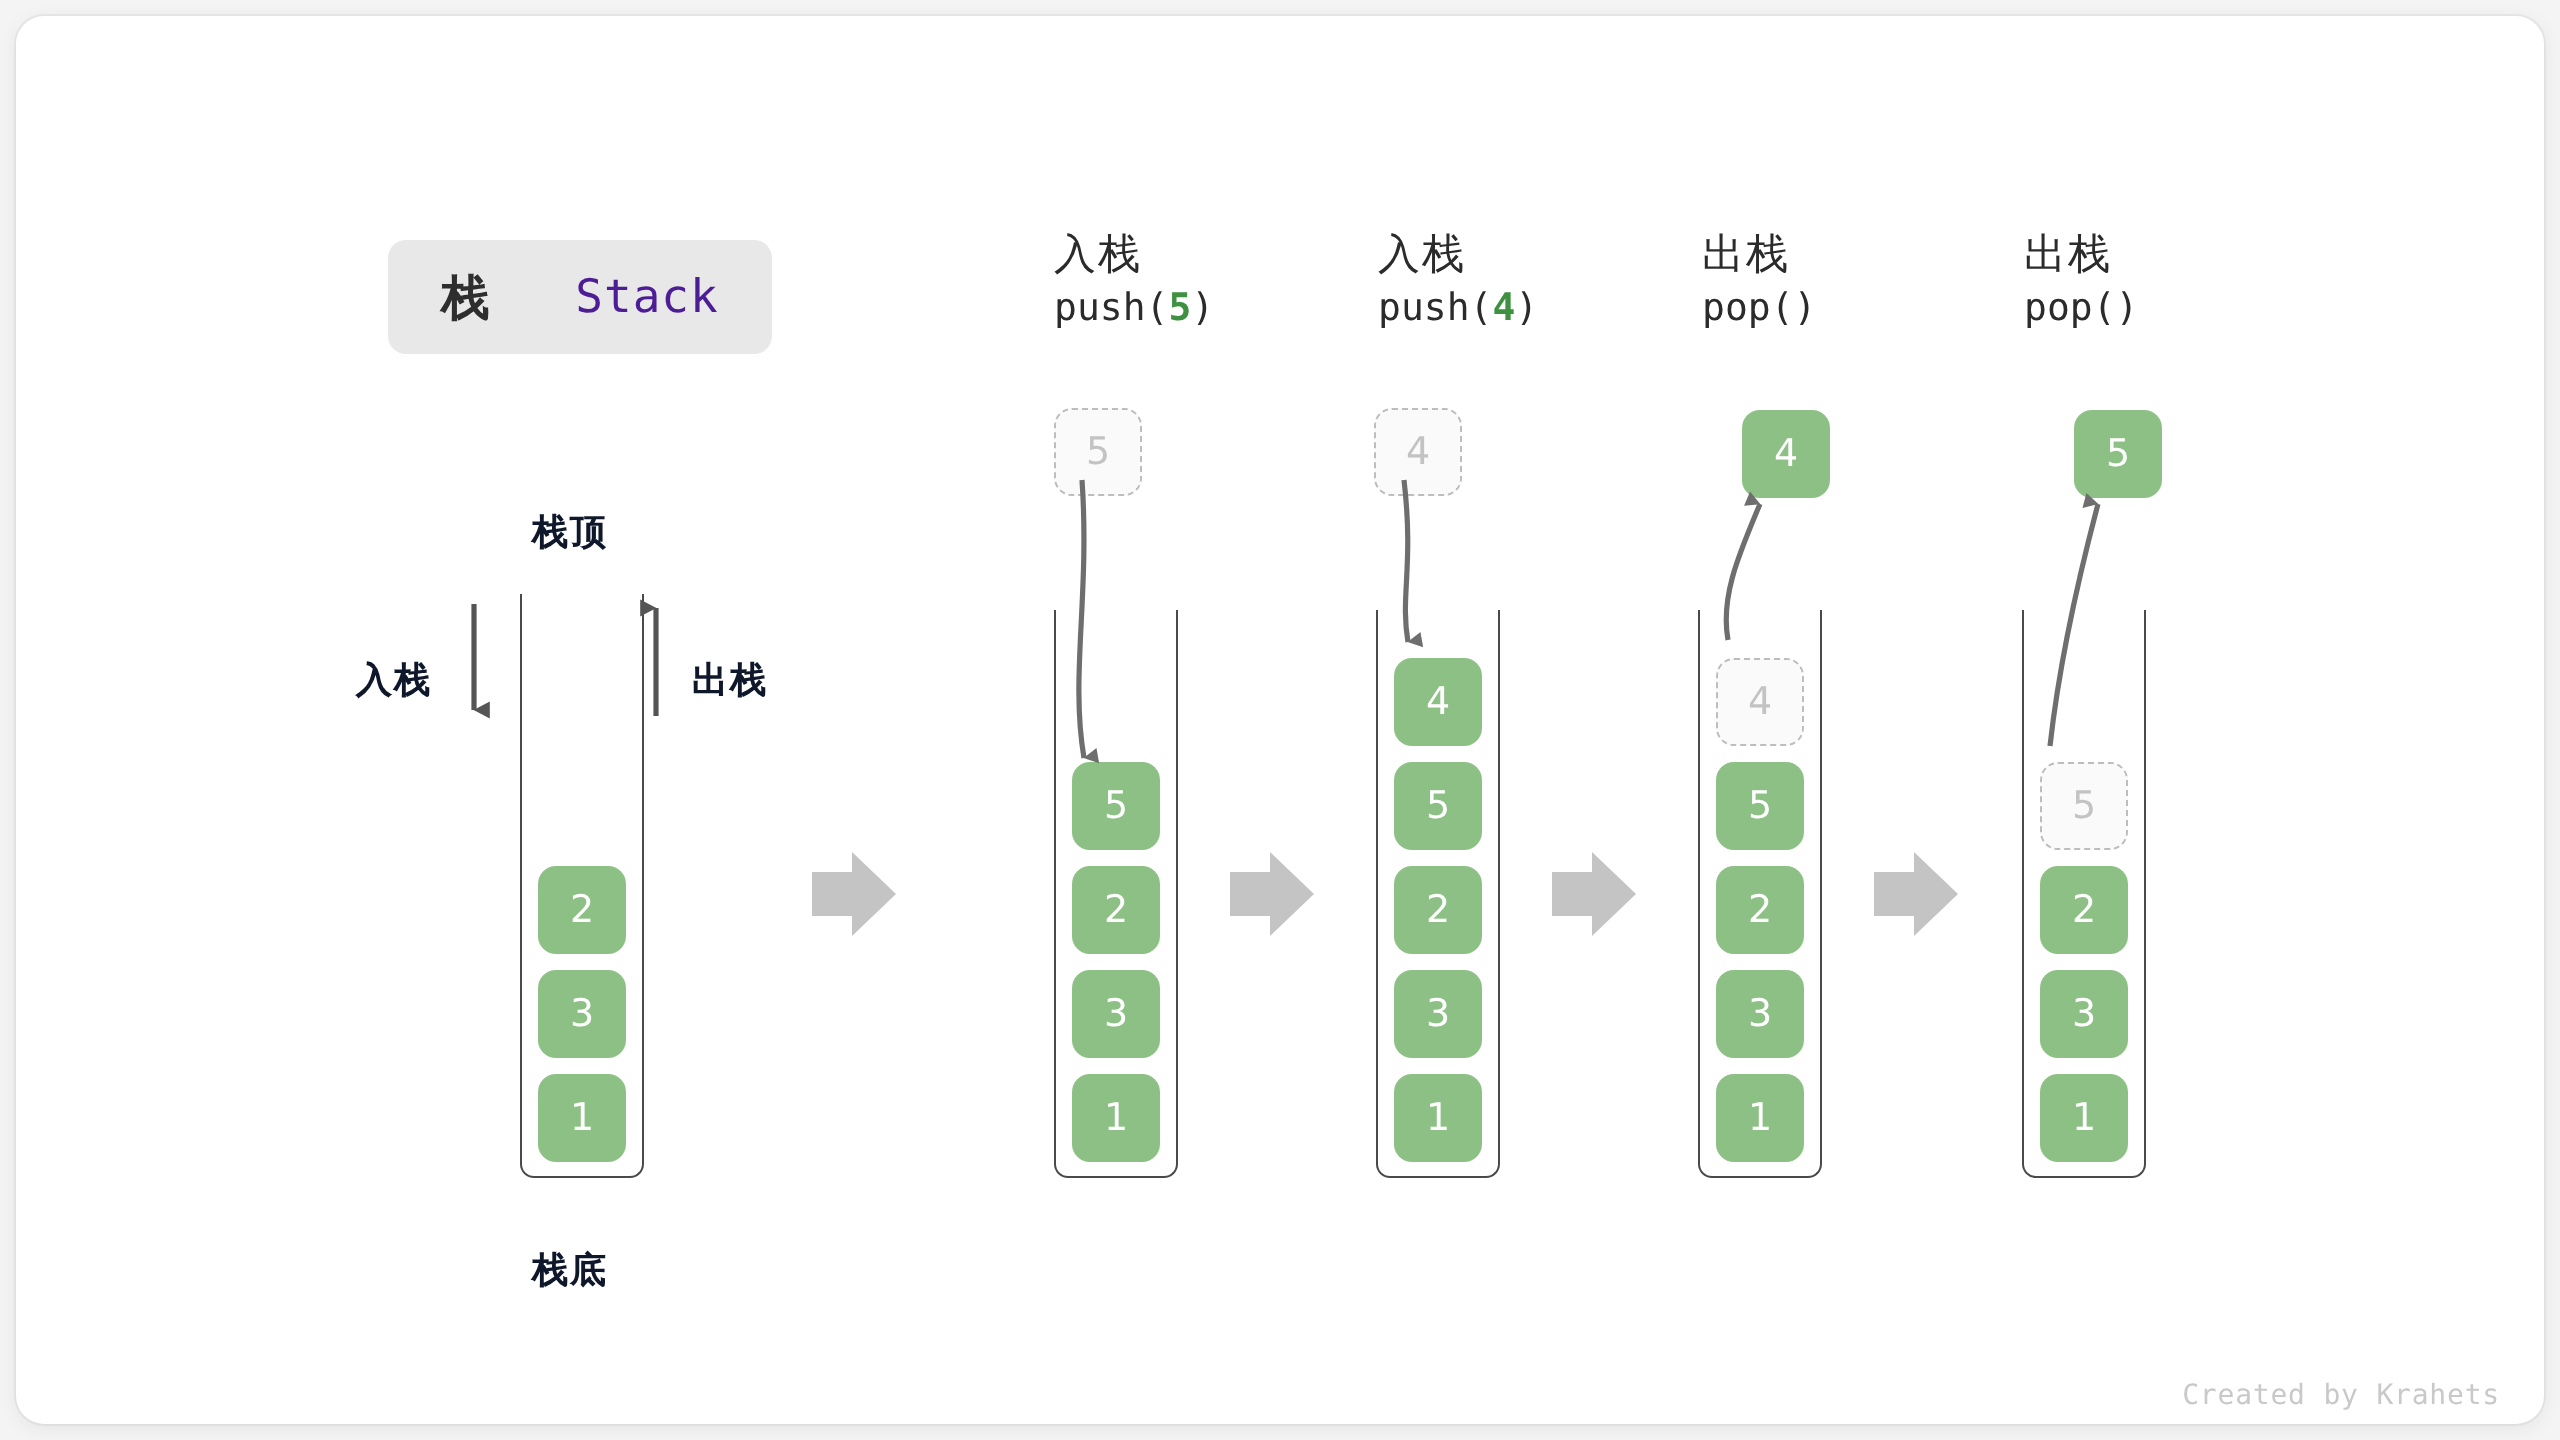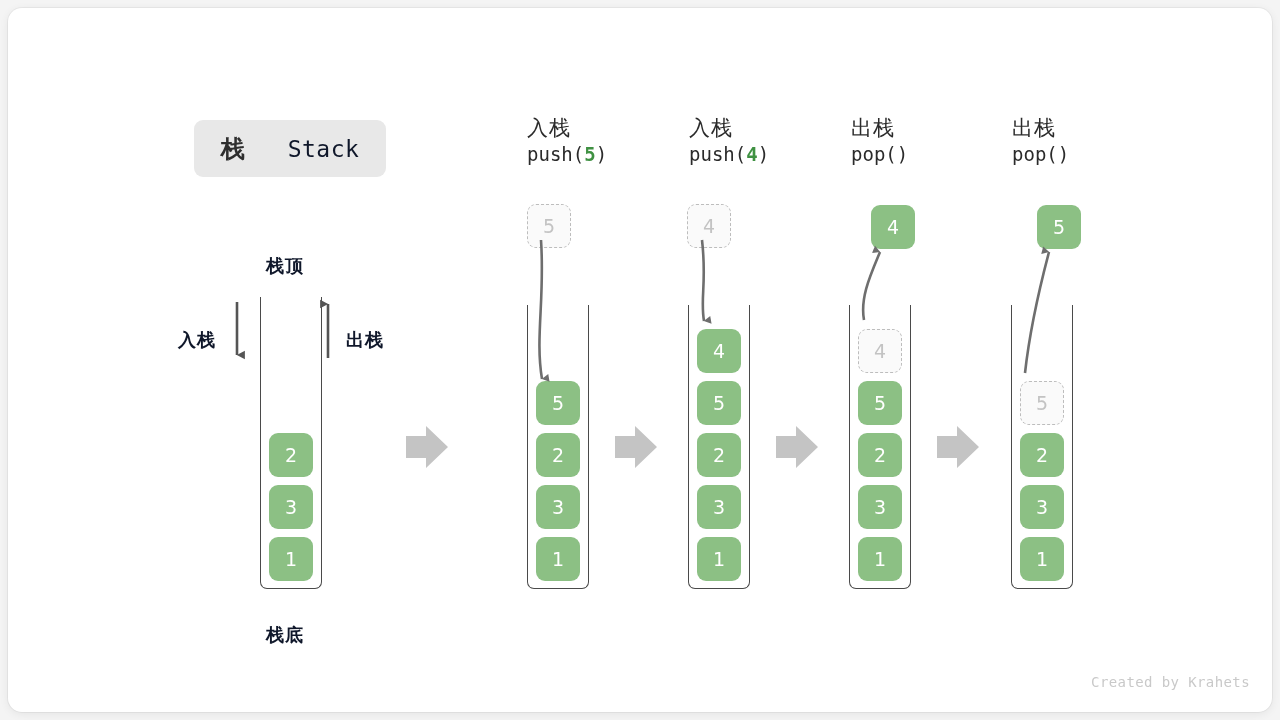--- a/index.html
+++ b/index.html
@@ -47,21 +47,21 @@
   }
   #title-badge .cn {
     font-size: 24px;
     font-weight: bold;
     color: #2e2e2e;
     letter-spacing: 1px;
   }
   #title-badge .en {
     font-family: "DejaVu Sans Mono", "Liberation Mono", monospace;
     font-size: 23px;
-    color: #0f172a;
+    color: #4c1d95;
     letter-spacing: 0.5px;
     margin-left: 32px;
   }
 
   
   .cn-bold {
     position: absolute;
     font-size: 18px;
     font-weight: bold;
     color: #0f172a;
@@ -139,21 +139,21 @@
     top: 0;
     width: 1264px;
     height: 704px;
     pointer-events: none;
   }
 
   
   #footer {
     position: absolute;
     right: 22px;
-    bottom: 22px;
+    bottom: 6px;
     font-family: "DejaVu Sans Mono", "Liberation Mono", monospace;
     font-size: 14px;
     color: #c9c9c9;
     letter-spacing: 0.4px;
     white-space: nowrap;
   }
 </style>
 </head>
 <body>
 

